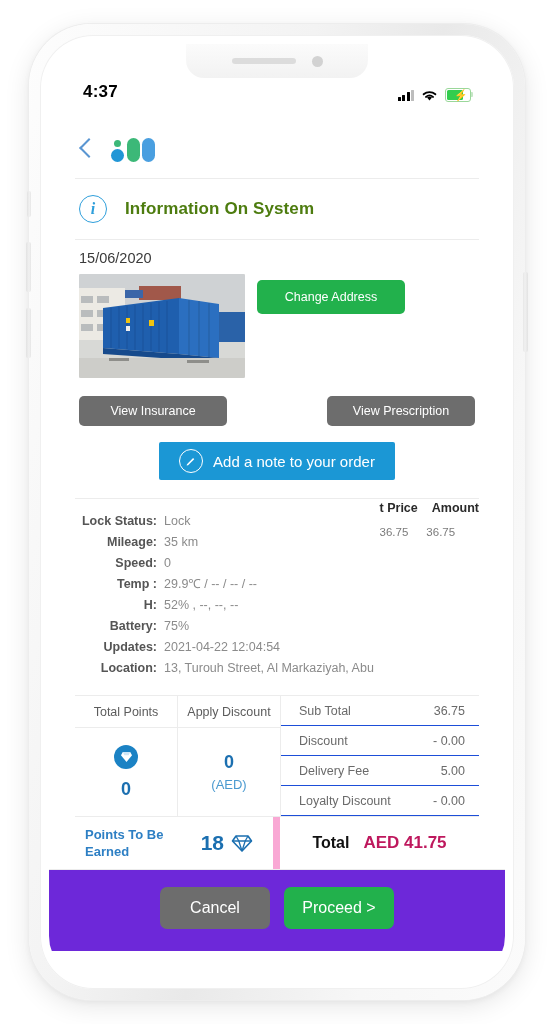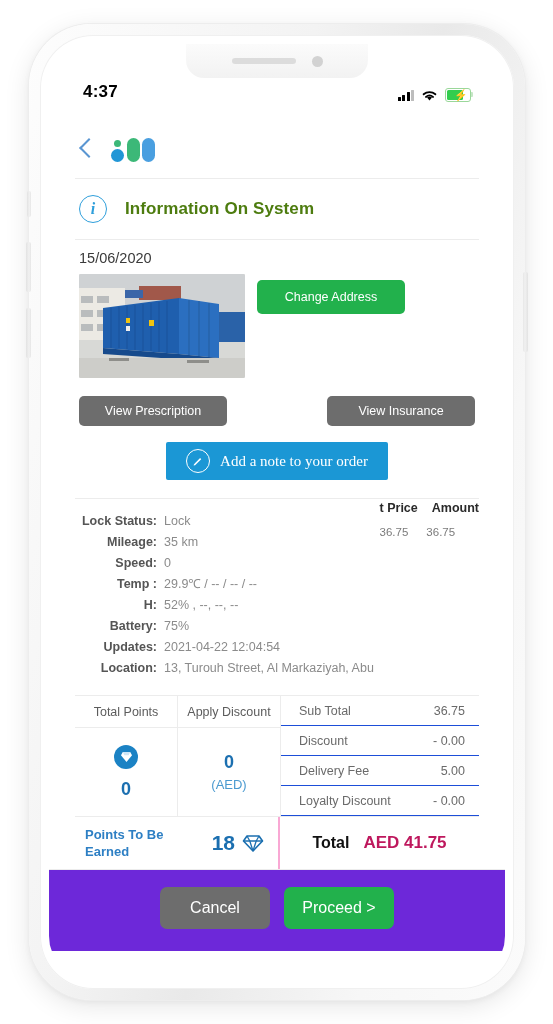--- a/index.html
+++ b/index.html
@@ -191,21 +191,21 @@
   .btn-gray  { background: #6d6d6d; color: #fff; }
   .btn-blue  { background: #1b97d5; color: #fff; }
 
   .btn-change { width: 148px; height: 34px; align-self: flex-start; margin-top: 6px; }
   .btn-view   { width: 148px; height: 30px; }
   .view-row { display: flex; gap: 0; padding: 6px 30px 0 30px; justify-content: space-between; }
 
   .note-wrap { display: flex; justify-content: center; padding: 16px 0 18px 0; }
   .btn-note {
     height: 38px; padding: 2px 20px; font-size: 15px;
-    display: flex; align-items: center; gap: 10px; border-radius: 2px; font-family: Liberation Serif, serif;
+    display: flex; align-items: center; gap: 10px; border-radius: 2px;
   }
   .pencil-circle {
     width: 22px; height: 22px; border-radius: 50%;
     border: 1.6px solid #ffffff;
     display: flex; align-items: center; justify-content: center;
   }
 
   
   .details { padding: 12px 0 8px 0; position: relative; }
   .detail-row {
@@ -260,23 +260,23 @@
     height: 29px;
     border-bottom: 1px solid #1d4ed8;
     font-size: 12.5px; color: #6a6a6a;
   }
   .sum-row .v { color: #6a6a6a; }
 
   .bottom-grid { display: flex; border-top: 1px solid #ececec; margin: 0 26px; }
   .earned-cell {
     width: 205px; display: flex; align-items: center;
     justify-content: space-between;
-    padding: 9px 14px 9px 10px;
+    padding: 9px 20px 9px 10px;
     box-sizing: border-box;
-    border-right: 2px solid #f9a8d4;
+    border-right: 7px solid #f9a8d4;
   }
   .earned-label {
     font-size: 13px; color: #2d7fc4; font-weight: bold; line-height: 17px;
     max-width: 92px;
   }
   .earned-val { display: flex; align-items: center; gap: 7px; }
   .earned-num { font-size: 21px; color: #1b6fb0; font-weight: bold; }
 
   .total-cell {
     flex: 1; display: flex; align-items: center; justify-content: center;
@@ -401,22 +401,22 @@
               </svg>
             </div>
           </div>
           <div class="order-right">
             <button class="btn btn-green btn-change">Change Address</button>
           </div>
         </div>
       </div>
 
       <div class="view-row">
+        <button class="btn btn-gray btn-view">View Insurance</button>
         <button class="btn btn-gray btn-view">View Prescription</button>
-        <button class="btn btn-gray btn-view">View Insurance</button>
       </div>
 
       <div class="note-wrap">
         <button class="btn btn-blue btn-note">
           <span class="pencil-circle">
             <svg width="12" height="12" viewBox="0 0 12 12">
               <path d="M2 9.2 L8.1 3.1 L9.2 4.2 L3.1 10.3 L1.6 10.6 Z" fill="#ffffff"></path>
             </svg>
           </span>
           <span>Add a note to your order</span>

